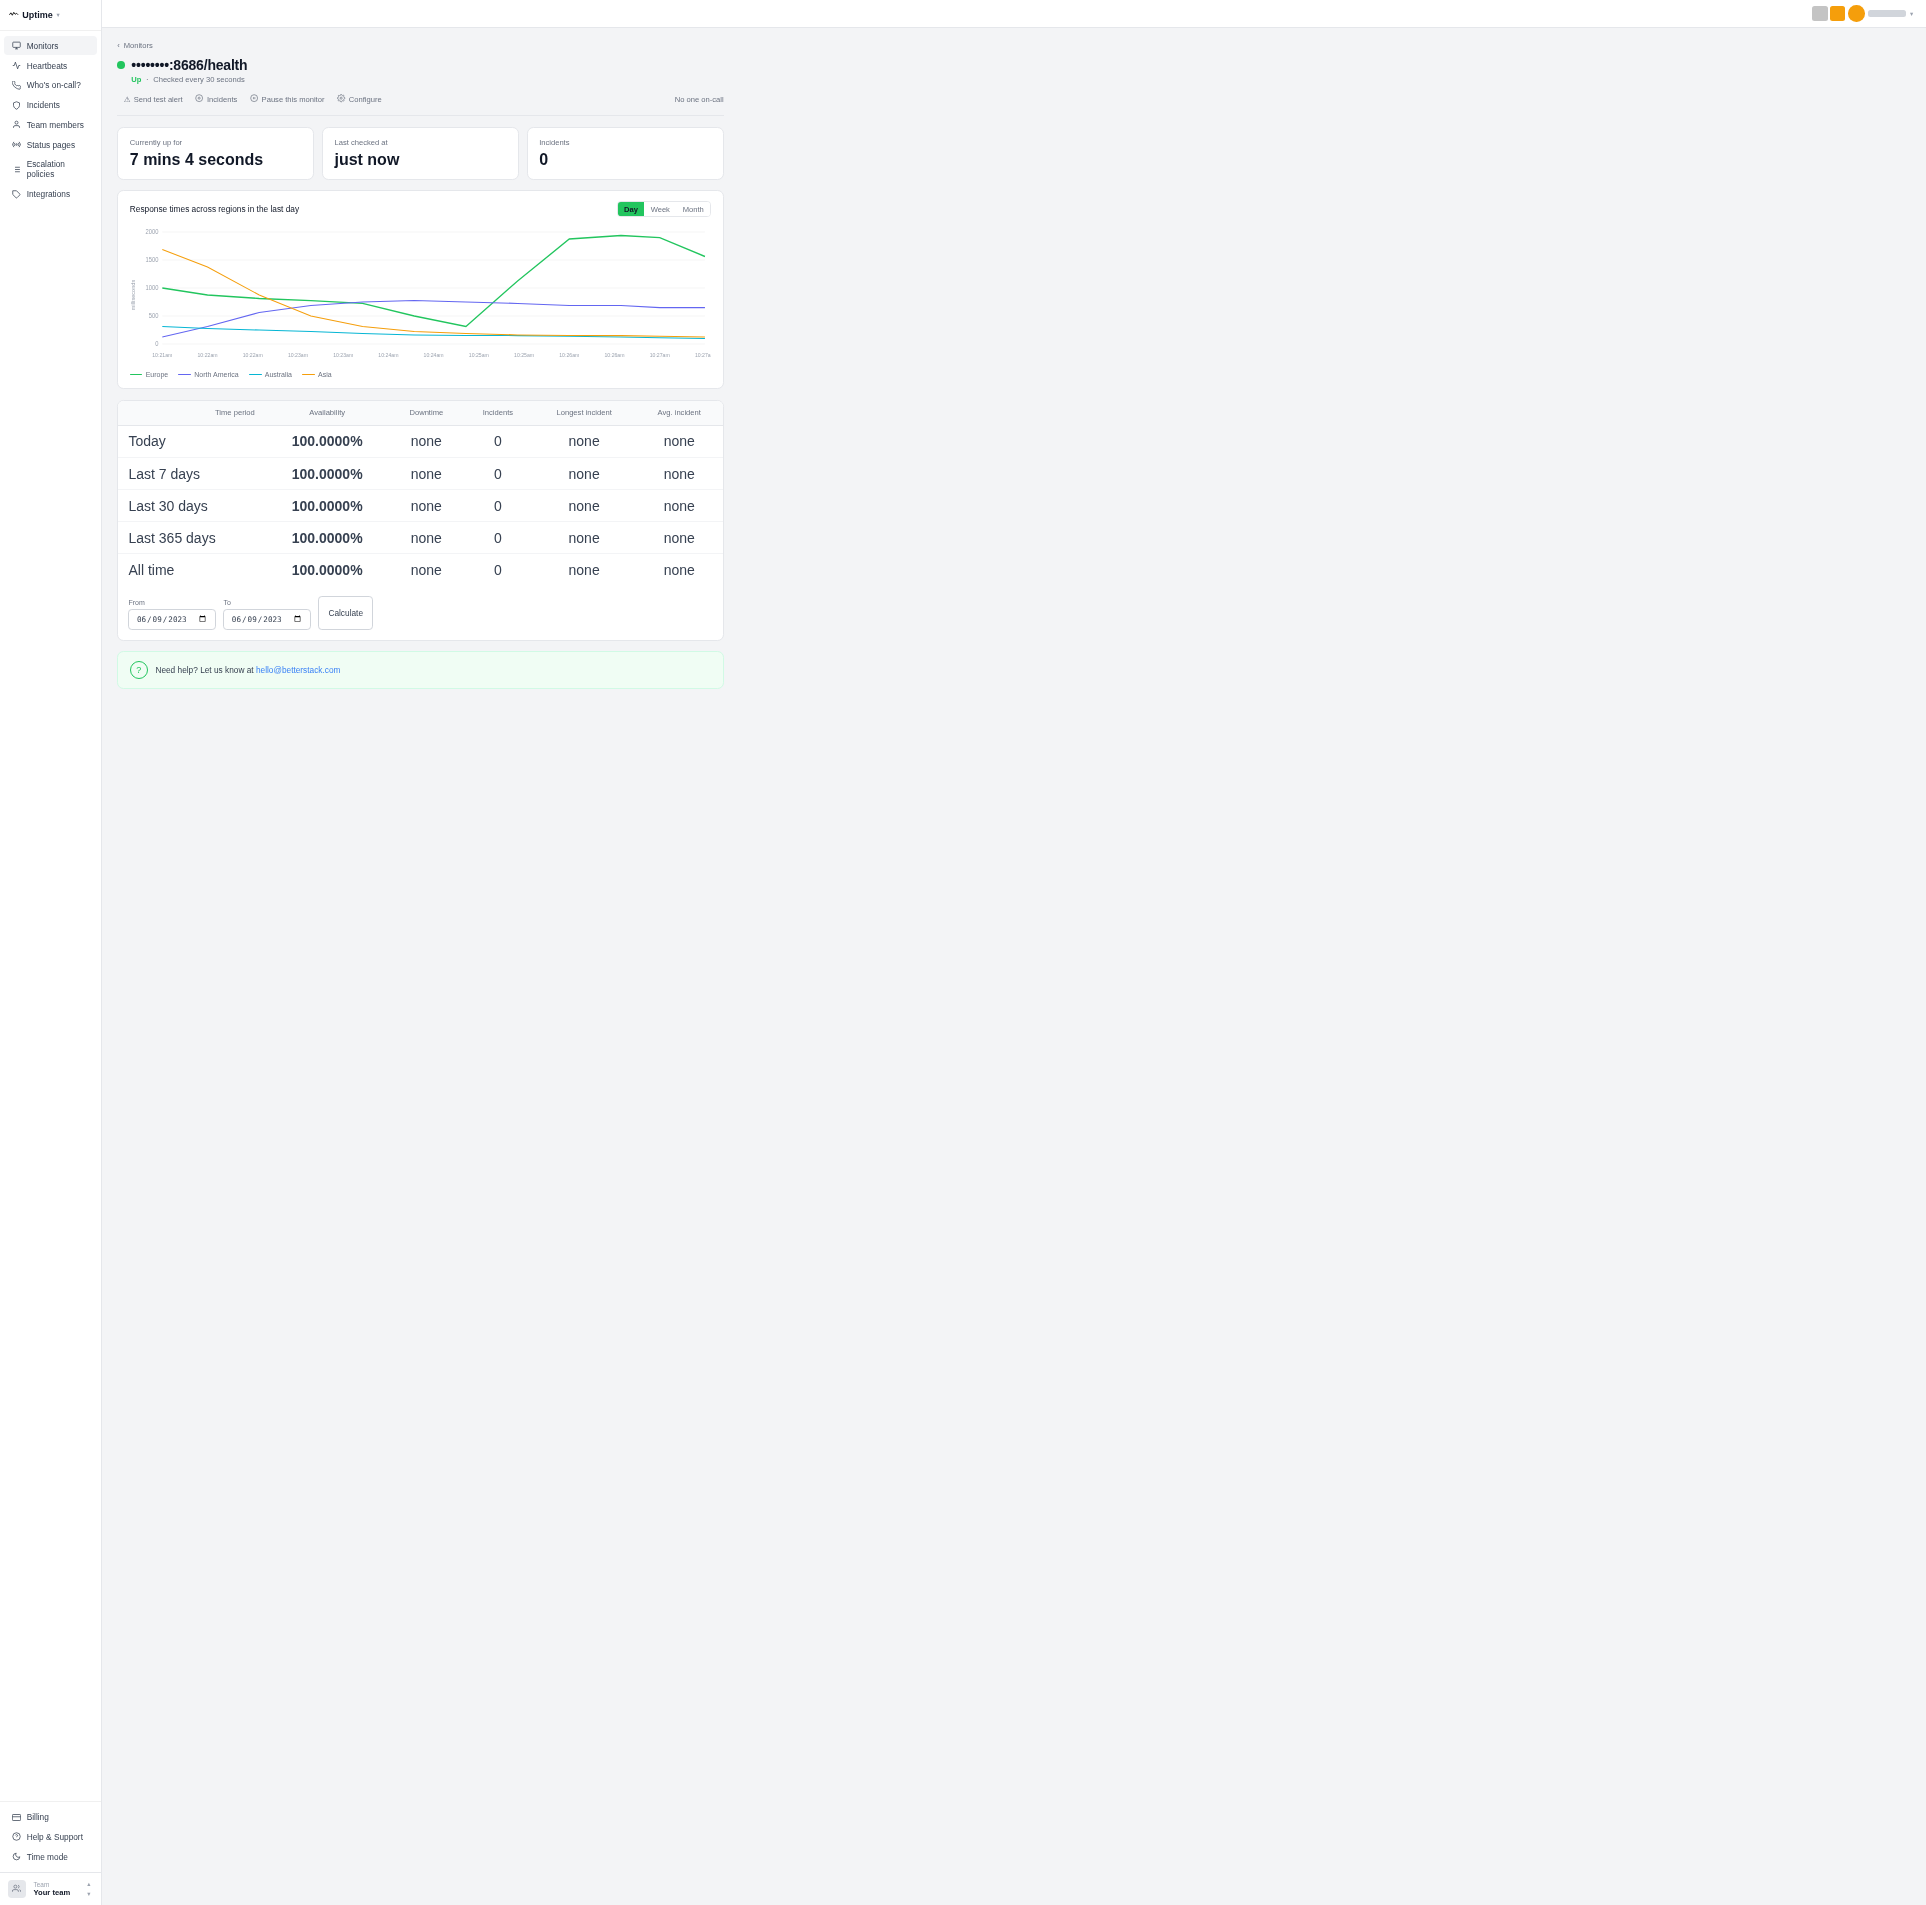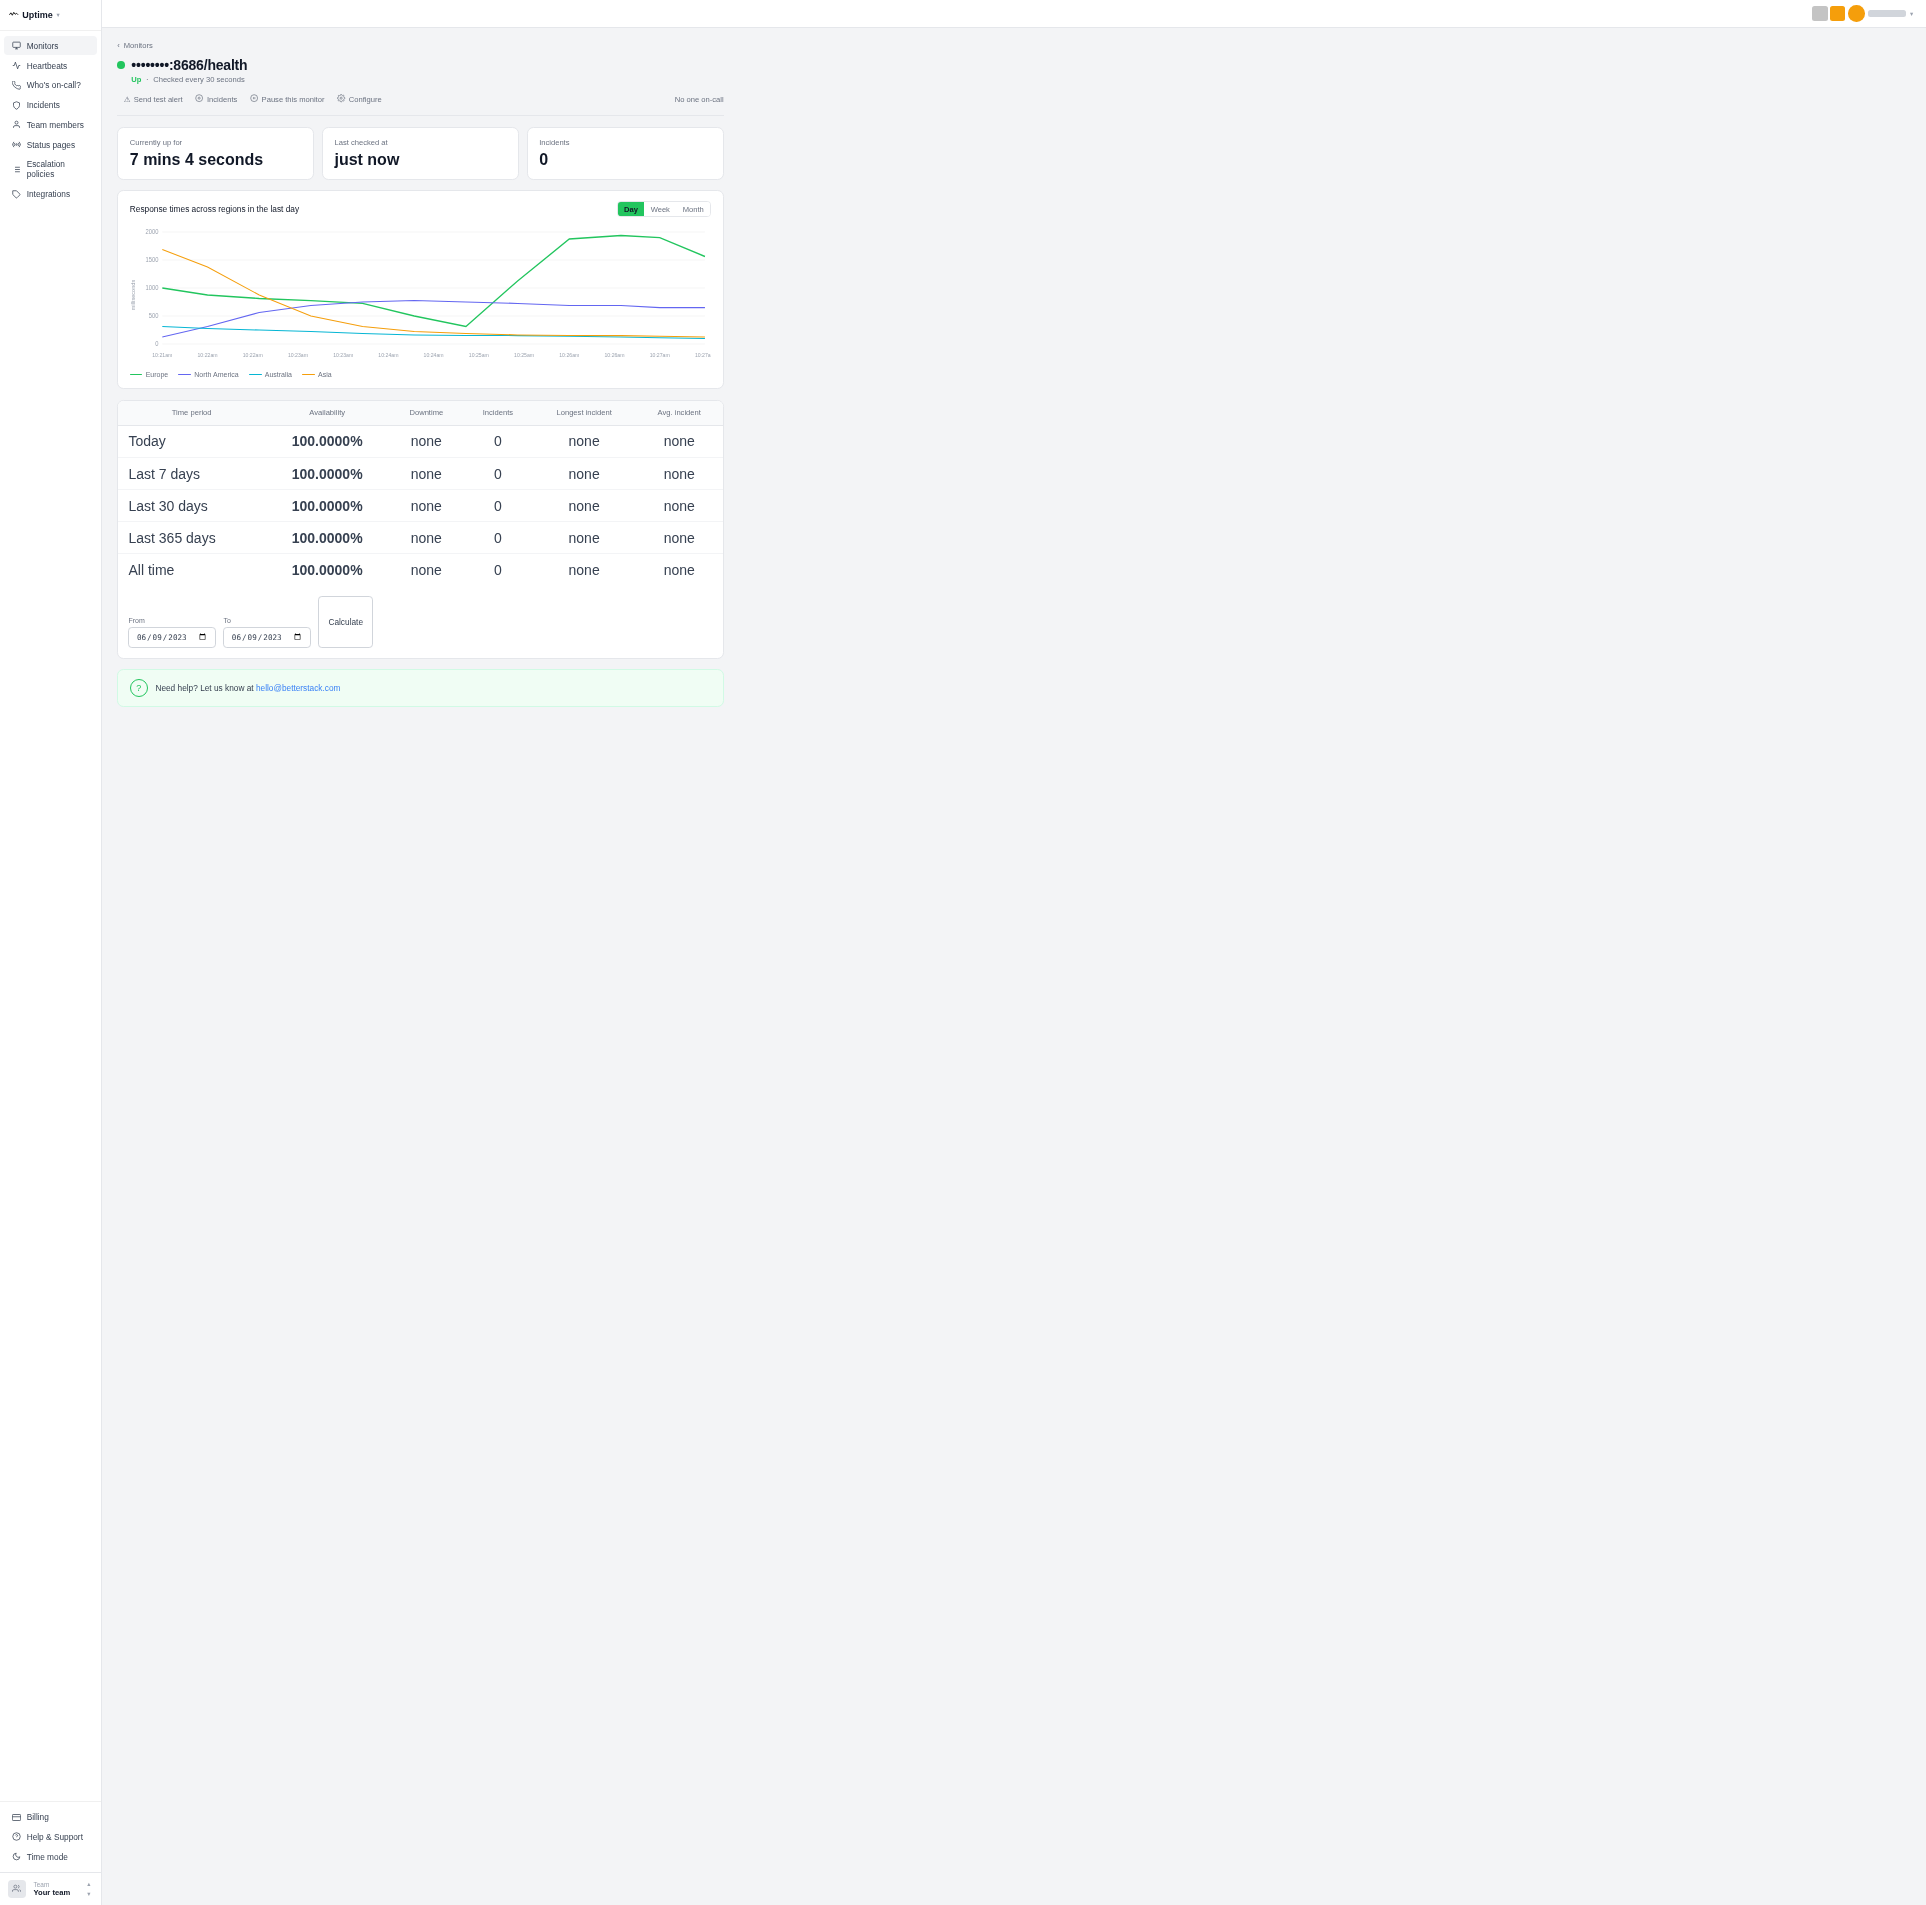--- a/index.html
+++ b/index.html
@@ -65,33 +65,33 @@
     .chart-area { position: relative; height: 140px; }
     .chart-svg { width: 100%; height: 100%; }
 
     .chart-legend { display: flex; gap: 10.2px; margin-top: 6.4px; font-size: 7px; color: #6b7280; }
     .legend-item { display: flex; align-items: center; gap: 3.2px; }
     .legend-dot { width: 12.7px; height: 1.3px; border-radius: 0.6px; }
 
     
     .table-card { background: #fff; border: 0.6px solid #e5e7eb; border-radius: 6.4px; padding: 0; margin-bottom: 10.2px; overflow: hidden; }
     .data-table { width: 100%; border-collapse: collapse; }
-    .data-table th { padding: 7.6px 10.2px; text-align: center; font-size: 7.6px; color: #6b7280; font-weight: 500; border-bottom: 0.6px solid #e5e7eb; background: #f9fafb; }
+    .data-table th { padding: 7.6px 10.2px; text-align: right; font-size: 7.6px; color: #6b7280; font-weight: 500; border-bottom: 0.6px solid #e5e7eb; background: #f9fafb; }
     .data-table th:not(:first-child) { text-align: center; }
     .data-table td { padding: 7.6px 10.2px; font-size: 14px; color: #374151; border-bottom: 0.6px solid #f3f4f6; }
     .data-table td:not(:first-child) { text-align: center; }
     .data-table tr:last-child td { border-bottom: none; }
     .data-table td.bold { font-weight: 600; }
 
     
     .date-range { padding: 10.2px; display: flex; align-items: flex-end; gap: 7.6px; }
     .date-field { display: flex; flex-direction: column; gap: 2.5px; }
     .date-field label { font-size: 7px; color: #6b7280; }
     .date-field input { padding: 3.8px 6.4px; border: 0.6px solid #d1d5db; border-radius: 3.8px; font-size: 7.6px; color: #374151; background: #fff; }
-    .calc-btn { padding: 20px 9px; background: #fff; border: 0.6px solid #d1d5db; border-radius: 3.8px; font-size: 8.3px; font-weight: 500; cursor: pointer; color: #374151; }
+    .calc-btn { padding: 11px 9px; background: #fff; border: 0.6px solid #d1d5db; border-radius: 3.8px; font-size: 8.3px; font-weight: 500; cursor: pointer; color: #374151; }
 
     
     .help-banner { background: #f0fdf4; border: 0.6px solid #d1fae5; border-radius: 6.4px; padding: 9px 11.5px; display: flex; align-items: center; gap: 7.6px; margin: 10.2px 0; font-size: 8.3px; color: #374151; }
     .help-icon { width: 18px; height: 18px; border: 1.3px solid #22c55e; border-radius: 50%; display: flex; align-items: center; justify-content: center; color: #22c55e; font-size: 9px; flex-shrink: 0; }
     .help-link { color: #3b82f6; text-decoration: none; }
 
     
     .topbar-icon-group { display: flex; align-items: center; gap: 2.5px; }
     .topbar-icon { width: 18px; height: 18px; background: #d1d5db; border-radius: 3.2px; display: flex; align-items: center; justify-content: center; }
     .topbar-user { display: flex; align-items: center; gap: 3.8px; }

